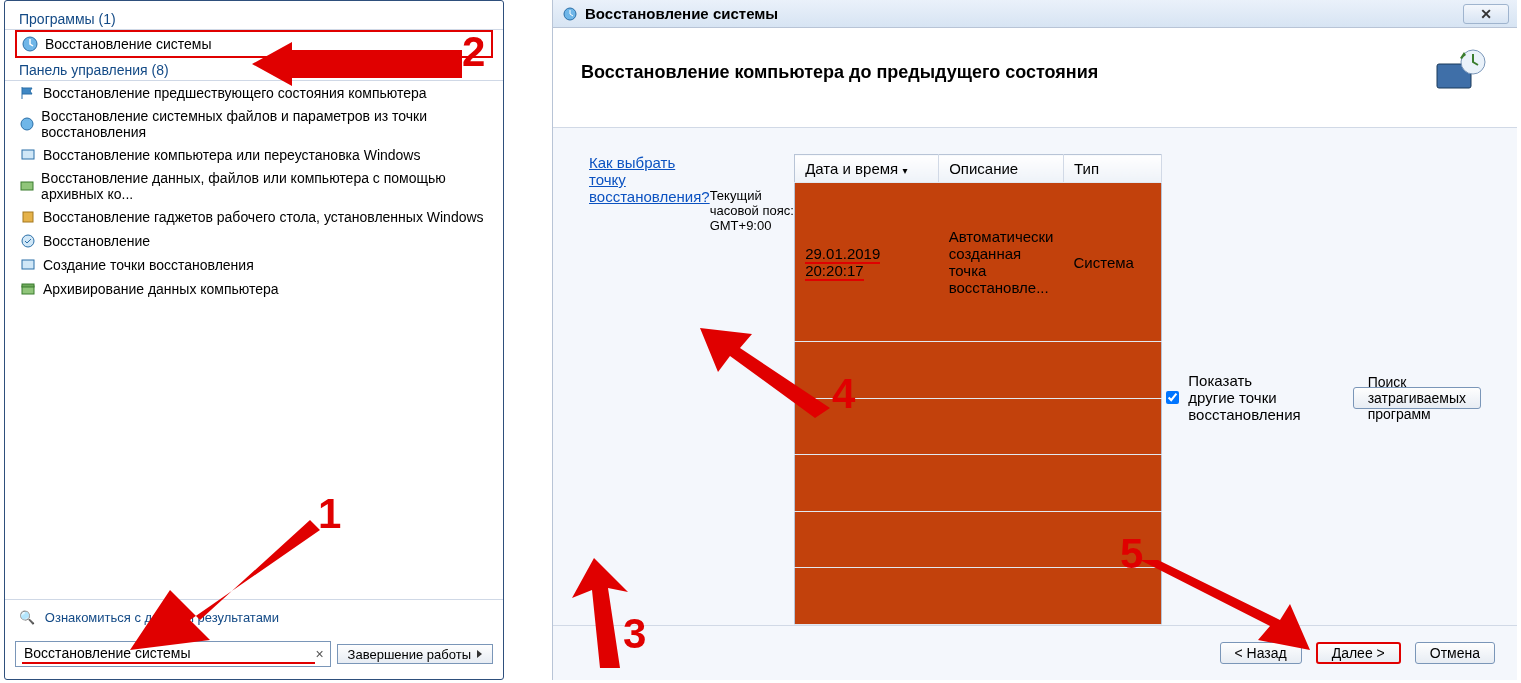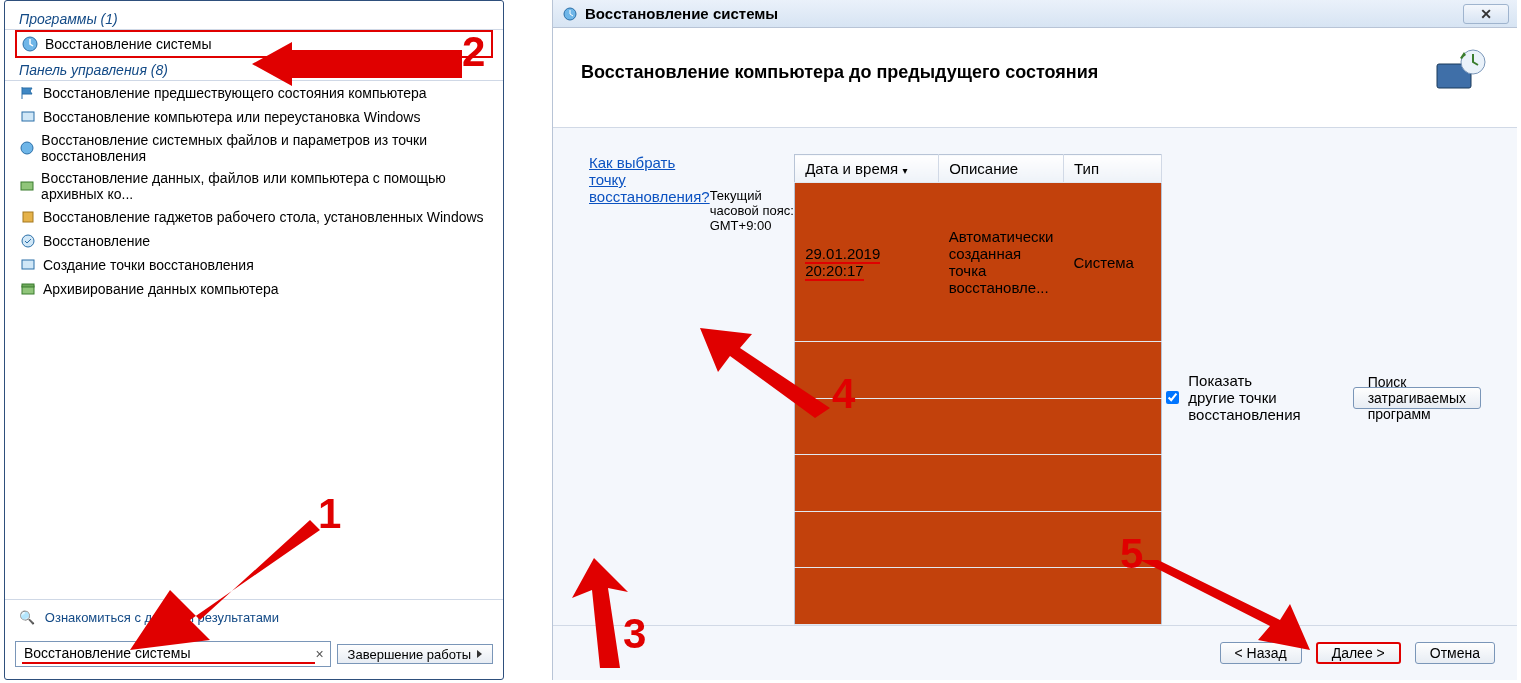--- a/index.html
+++ b/index.html
@@ -5,21 +5,21 @@
   * { box-sizing: border-box; font-family: "Segoe UI", Tahoma, sans-serif; }
   body { margin: 0; background: #fff; width: 1521px; height: 683px; position: relative; }
 
   
   .start-panel {
     position: absolute; left: 4px; top: 0; width: 500px; height: 680px;
     border: 1px solid #2e4f7c; border-radius: 3px; background: #fff;
     display: flex; flex-direction: column; padding: 6px 0;
   }
   .sp-section-hdr {
-    color: #134a86; font-size: 14px; font-style: italic; padding: 4px 14px 2px;
+    color: #134a86; font-size: 14px; padding: 4px 14px 2px;
     border-bottom: 1px solid #cfd8e6;
   }
   .sp-item {
     display: flex; align-items: center; gap: 6px; padding: 3px 14px;
     font-size: 14px; color: #000; cursor: default;
   }
   .sp-item.highlight {
     border: 2px solid #e00000; margin: 0 10px; padding: 3px 4px;
   }
   .sp-icon {
@@ -128,32 +128,32 @@
     <span class="sp-icon">
         <svg width="16" height="16">
           <path d="M2 2v12M2 3h10l-2 3 2 3H2" fill="#3f88c5" stroke="#2b6fa8"></path>
         </svg>
       </span>
     <span>Восстановление предшествующего состояния компьютера</span>
   </div>
   <div class="sp-item">
     <span class="sp-icon">
         <svg width="16" height="16">
+          <circle cx="8" cy="8" r="6" fill="#6fb6e8" stroke="#2b6fa8"></circle>
+        </svg>
+      </span>
+    <span>Восстановление системных файлов и параметров из точки восстановления</span>
+  </div>
+  <div class="sp-item">
+    <span class="sp-icon">
+        <svg width="16" height="16">
           <rect x="2" y="3" width="12" height="9" fill="#d0e7f7" stroke="#2b6fa8"></rect>
         </svg>
       </span>
     <span>Восстановление компьютера или переустановка Windows</span>
-  </div>
-  <div class="sp-item">
-    <span class="sp-icon">
-        <svg width="16" height="16">
-          <circle cx="8" cy="8" r="6" fill="#6fb6e8" stroke="#2b6fa8"></circle>
-        </svg>
-      </span>
-    <span>Восстановление системных файлов и параметров из точки восстановления</span>
   </div>
   <div class="sp-item">
     <span class="sp-icon">
         <svg width="16" height="16">
           <rect x="2" y="4" width="12" height="8" fill="#90c57a" stroke="#3a7d2e"></rect>
         </svg>
       </span>
     <span>Восстановление данных, файлов или компьютера с помощью архивных ко...</span>
   </div>
   <div class="sp-item">

